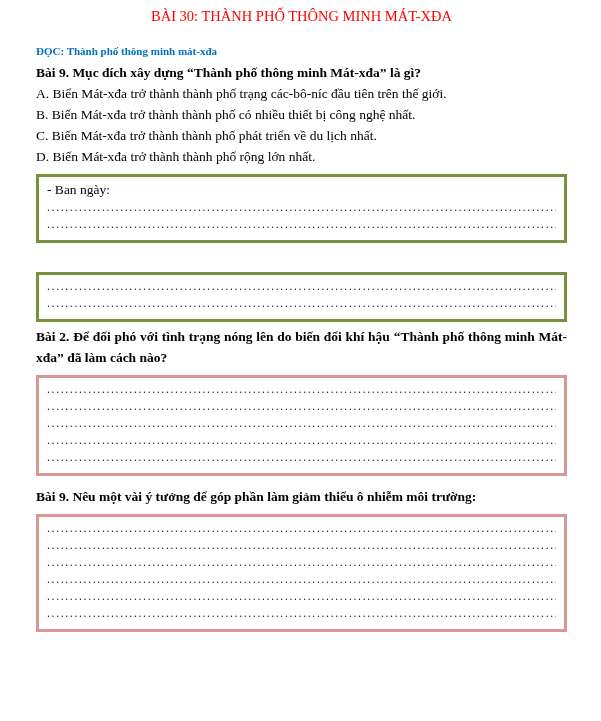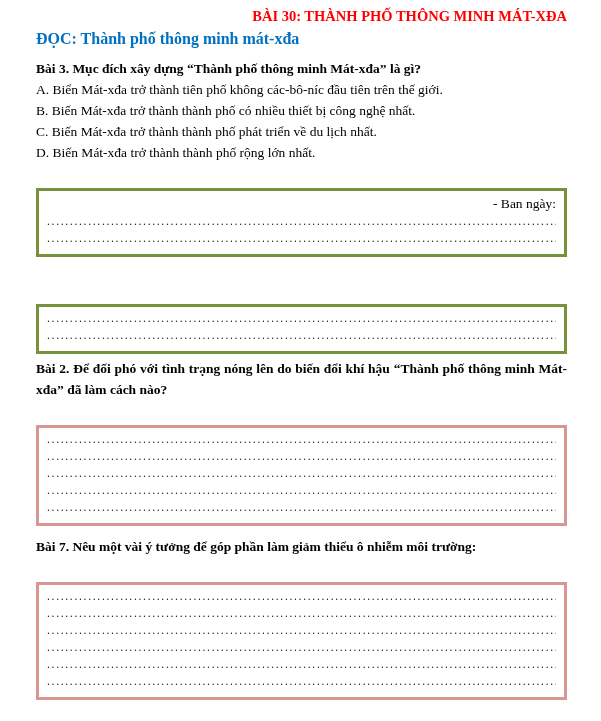--- a/index.html
+++ b/index.html
@@ -6,48 +6,47 @@
   html, body { background: #ffffff; }
   body {
     width: 601px; height: 721px;
     font-family: "Liberation Serif", "DejaVu Serif", serif;
     color: #000;
     overflow: hidden;
   }
   .page { padding: 6px 34px 0 36px; }
 
   .title {
-    text-align: right;
-    font-weight: bold;
+    text-align: center;
+    font-weight: normal;
     font-size: 14.5px;
     line-height: 20px;
-    margin-bottom: 3px;
+    margin-bottom: 15px;
   }
   .subtitle {
     font-weight: bold;
-    font-size: 16px;
+    font-size: 11px;
     line-height: 20px;
-    margin-bottom: 9px;
+    margin-bottom: 1px;
   }
   .q {
     font-weight: bold;
     font-size: 13.5px;
     line-height: 21px;
     text-align: justify;
   }
   .opt {
     font-size: 13.5px;
     line-height: 21px;
     text-align: left;
   }
   .box {
     border: 3px solid #000;
     padding: 3px 8px 7px 8px;
-    margin-top: 25px;
-    text-align: right;
+    margin-top: 7px;
   }
   .box.green { border-color: #76923C; }
   .box.pink  { border-color: #D99694; }
   .box-label {
     font-size: 13.5px;
     line-height: 19px;
   }
   .dotline {
     overflow: hidden;
     white-space: nowrap;
@@ -64,22 +63,22 @@
 </style>
 </head>
 <body>
 
 <div class="page">
 
   <div class="title" style="color: rgb(255, 0, 0);">BÀI 30: THÀNH PHỐ THÔNG MINH MÁT-XĐA</div>
 
   <div class="subtitle" style="color: rgb(0, 112, 192);">ĐỌC: Thành phố thông minh mát-xđa</div>
 
-  <p class="q">Bài 3. Mục đích xây dựng “Thành phố thông minh Mát-xđa” là gì?</p>
-  <p class="opt">A. Biển Mát-xđa trở thành tiên phố không các-bô-níc đầu tiên trên thế giới.</p>
+  <p class="q">Bài 9. Mục đích xây dựng “Thành phố thông minh Mát-xđa” là gì?</p>
+  <p class="opt">A. Biển Mát-xđa trở thành thành phố trạng các-bô-níc đầu tiên trên thế giới.</p>
   <p class="opt">B. Biến Mát-xđa trở thành thành phố có nhiều thiết bị công nghệ nhất.</p>
   <p class="opt">C. Biến Mát-xđa trở thành thành phố phát triển về du lịch nhất.</p>
   <p class="opt">D. Biến Mát-xđa trở thành thành phố rộng lớn nhất.</p>
 
 
   <div class="box green">
     <div class="box-label">- Ban ngày:</div>
     <div>
         <div class="dotline">....................................................................................................................................................................................................................................................................</div>
         <div class="dotline">....................................................................................................................................................................................................................................................................</div>
@@ -104,21 +103,21 @@
         <div class="dotline">....................................................................................................................................................................................................................................................................</div>
         <div class="dotline">....................................................................................................................................................................................................................................................................</div>
         <div class="dotline">....................................................................................................................................................................................................................................................................</div>
         <div class="dotline">....................................................................................................................................................................................................................................................................</div>
         <div class="dotline">....................................................................................................................................................................................................................................................................</div>
       </div>
   </div>
 
   <div class="gap-md"></div>
 
-  <p class="q">Bài 7. Nêu một vài ý tưởng để góp phần làm giảm thiểu ô nhiễm môi trường:</p>
+  <p class="q">Bài 9. Nêu một vài ý tưởng để góp phần làm giảm thiểu ô nhiễm môi trường:</p>
 
   <div class="box pink">
     <div>
         <div class="dotline">....................................................................................................................................................................................................................................................................</div>
         <div class="dotline">....................................................................................................................................................................................................................................................................</div>
         <div class="dotline">....................................................................................................................................................................................................................................................................</div>
         <div class="dotline">....................................................................................................................................................................................................................................................................</div>
         <div class="dotline">....................................................................................................................................................................................................................................................................</div>
         <div class="dotline">....................................................................................................................................................................................................................................................................</div>
       </div>

